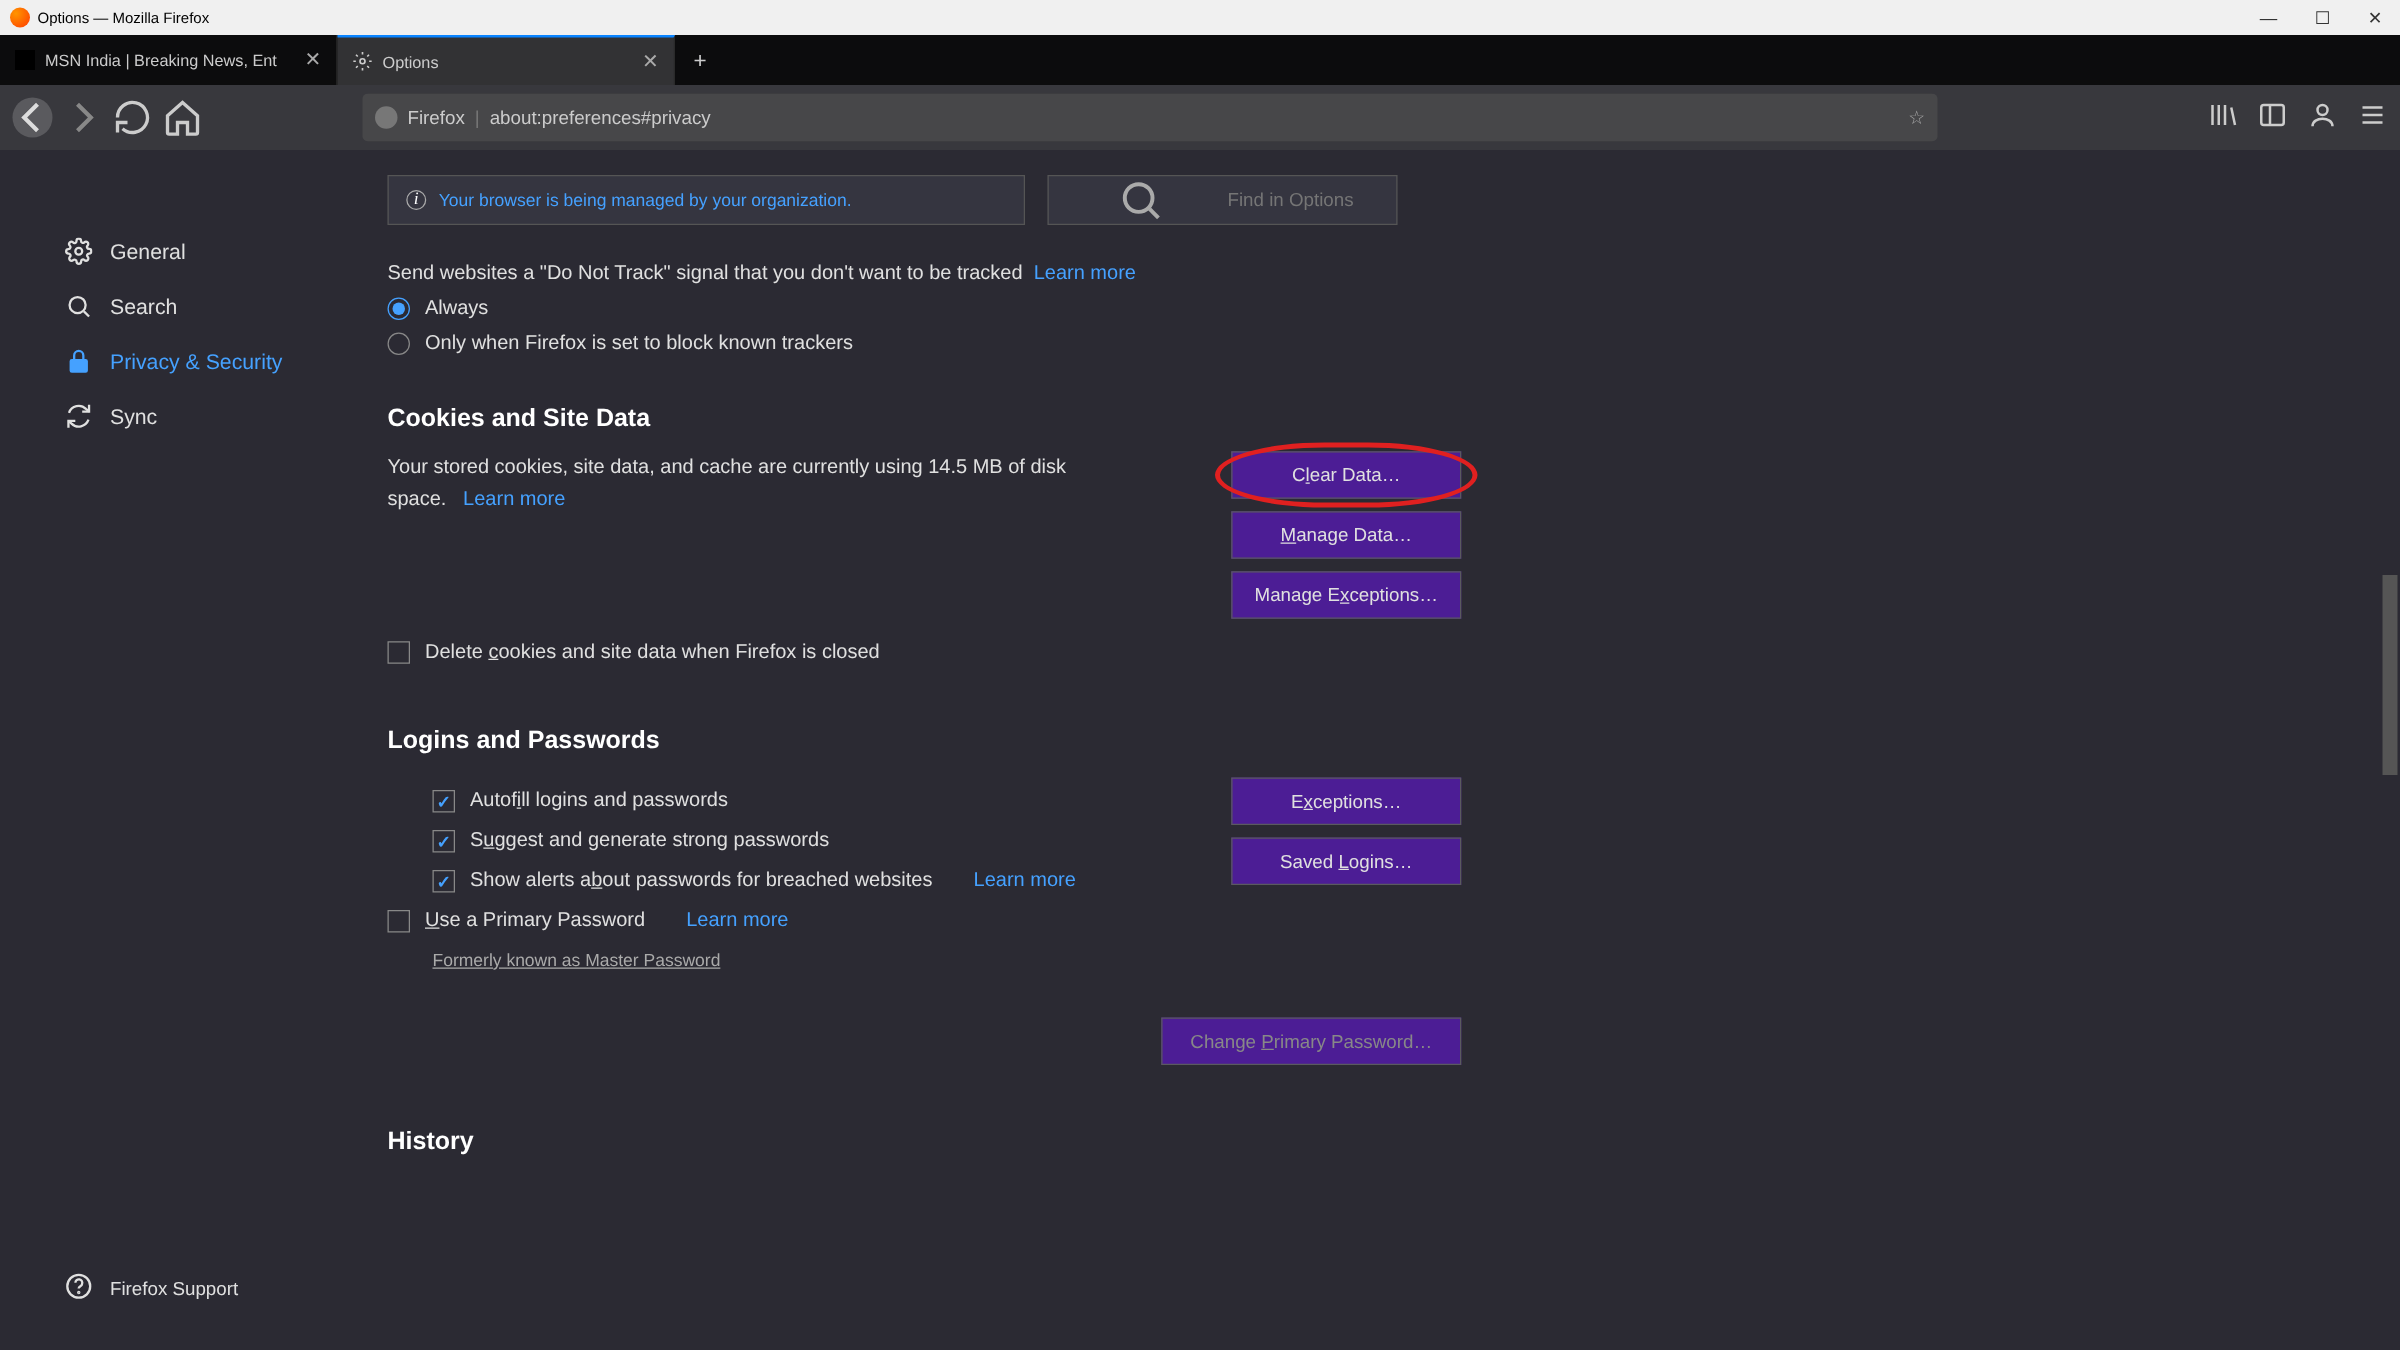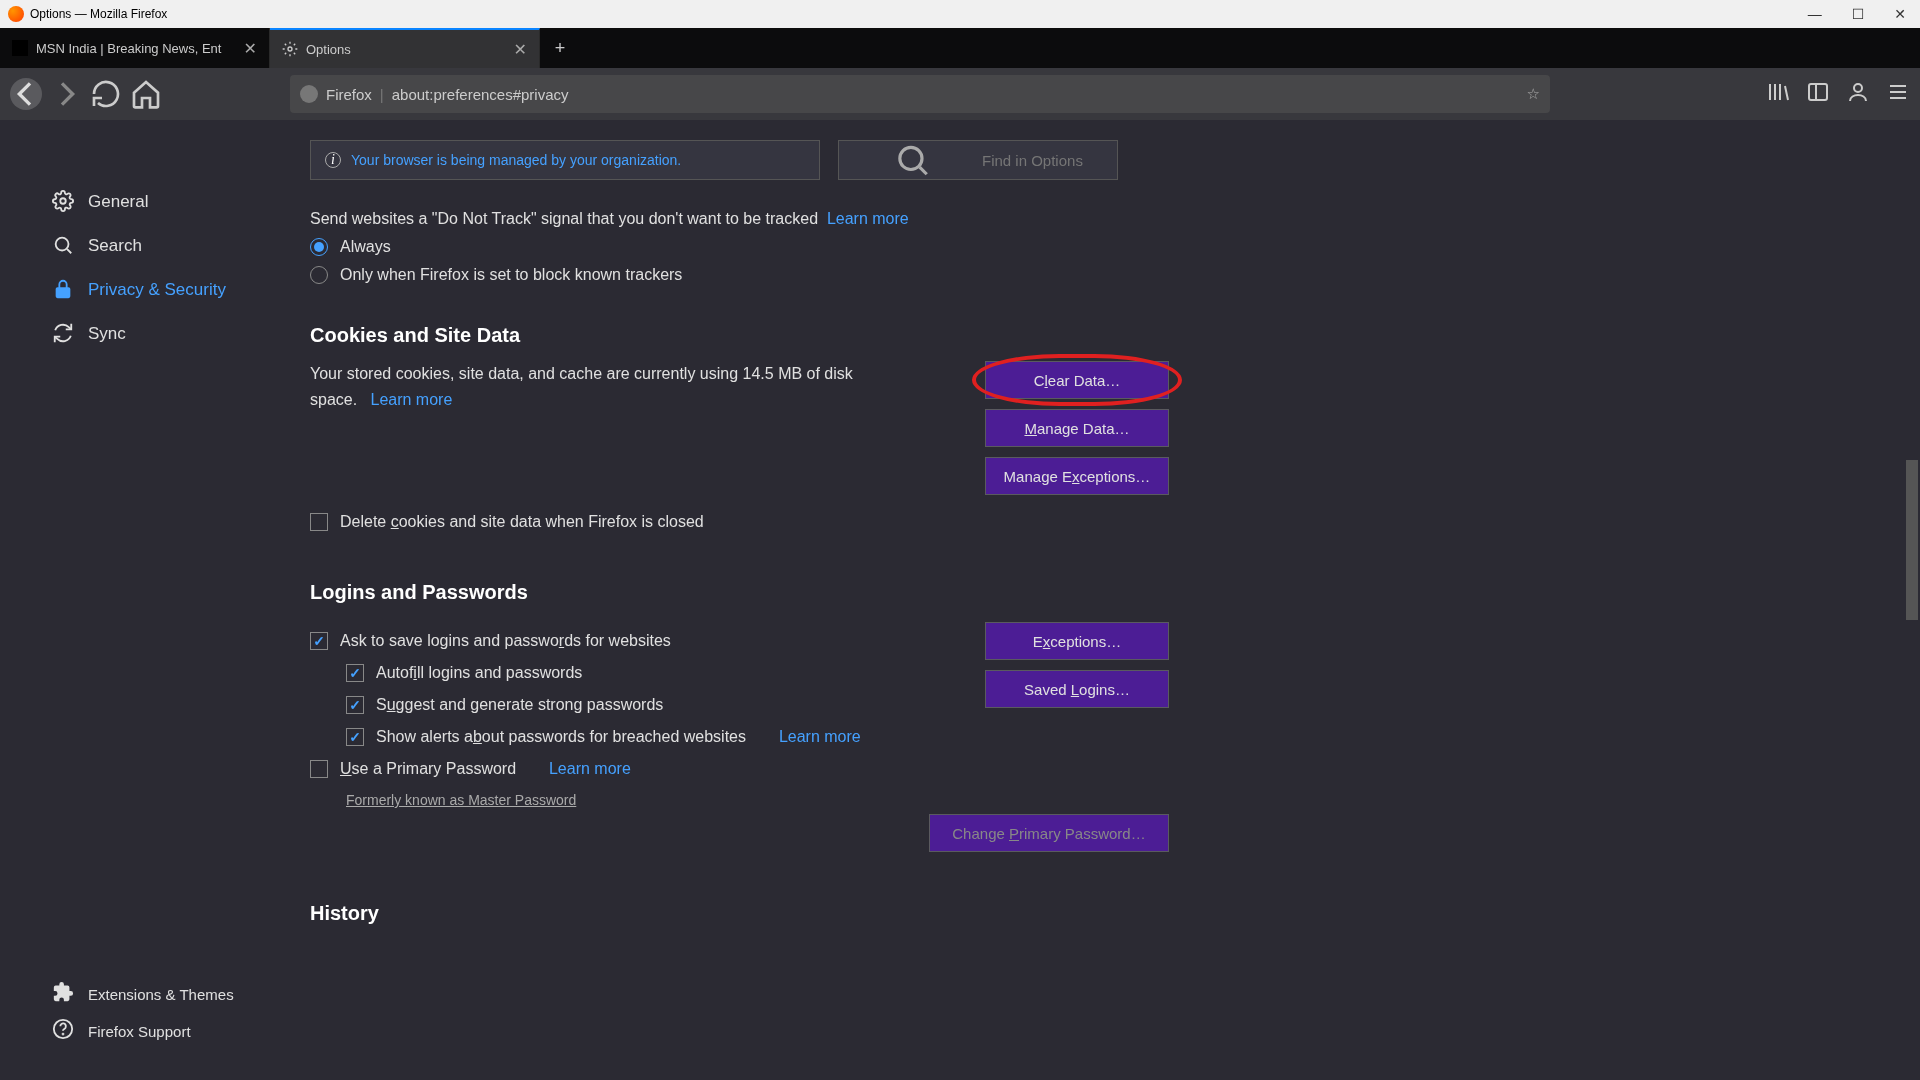--- a/index.html
+++ b/index.html
@@ -214,28 +214,20 @@
           <svg viewBox="0 0 24 24" fill="none" stroke="currentColor" stroke-width="2">
             <path d="M21 2v6h-6M3 22v-6h6"></path>
             <path d="M3.5 9a9 9 0 0 1 14.8-3.4L21 8M20.5 15a9 9 0 0 1-14.8 3.4L3 16"></path>
           </svg>
         </span>
       <span class="text">Sync</span>
     </div>
     <div class="sidebar-bottom">
       <div class="sidebar-item">
         <span class="icon">
-            <svg viewBox="0 0 24 24" fill="currentColor">
-              <path d="M20.5 11H19V7a2 2 0 0 0-2-2h-4V3.5a2.5 2.5 0 1 0-5 0V5H4a2 2 0 0 0-2 2v4h1.5a2.5 2.5 0 1 1 0 5H2v4a2 2 0 0 0 2 2h4v-1.5a2.5 2.5 0 1 1 5 0V22h4a2 2 0 0 0 2-2v-4h1.5a2.5 2.5 0 1 0 0-5z"></path>
-            </svg>
-          </span>
-        <span class="text">Extensions &amp; Themes</span>
-      </div>
-      <div class="sidebar-item">
-        <span class="icon">
             <svg viewBox="0 0 24 24" fill="none" stroke="currentColor" stroke-width="2">
               <circle cx="12" cy="12" r="10"></circle>
               <path d="M9.1 9a3 3 0 1 1 5.8 1c0 2-3 2-3 4"></path>
               <circle cx="12" cy="17.5" r="0.5" fill="currentColor"></circle>
             </svg>
           </span>
         <span class="text">Firefox Support</span>
       </div>
     </div>
   </div>
@@ -285,24 +277,20 @@
       </div>
     </div>
     <div class="checkbox-row" style="margin-top:18px">
       <span class="checkbox"></span>
       <span>Delete <span class="underline-char">c</span>ookies and site data when Firefox is closed</span>
     </div>
 
     <div class="section-title" style="margin-top:50px">Logins and Passwords</div>
     <div class="logins-row">
       <div class="logins-left">
-        <div class="checkbox-row">
-          <span class="checkbox checked"></span>
-          <span>Ask to save logins and passwo<span class="underline-char">r</span>ds for websites</span>
-        </div>
         <div class="checkbox-row indent">
           <span class="checkbox checked"></span>
           <span>Autof<span class="underline-char">i</span>ll logins and passwords</span>
         </div>
         <div class="checkbox-row indent">
           <span class="checkbox checked"></span>
           <span>S<span class="underline-char">u</span>ggest and generate strong passwords</span>
         </div>
         <div class="checkbox-row indent">
           <span class="checkbox checked"></span>

